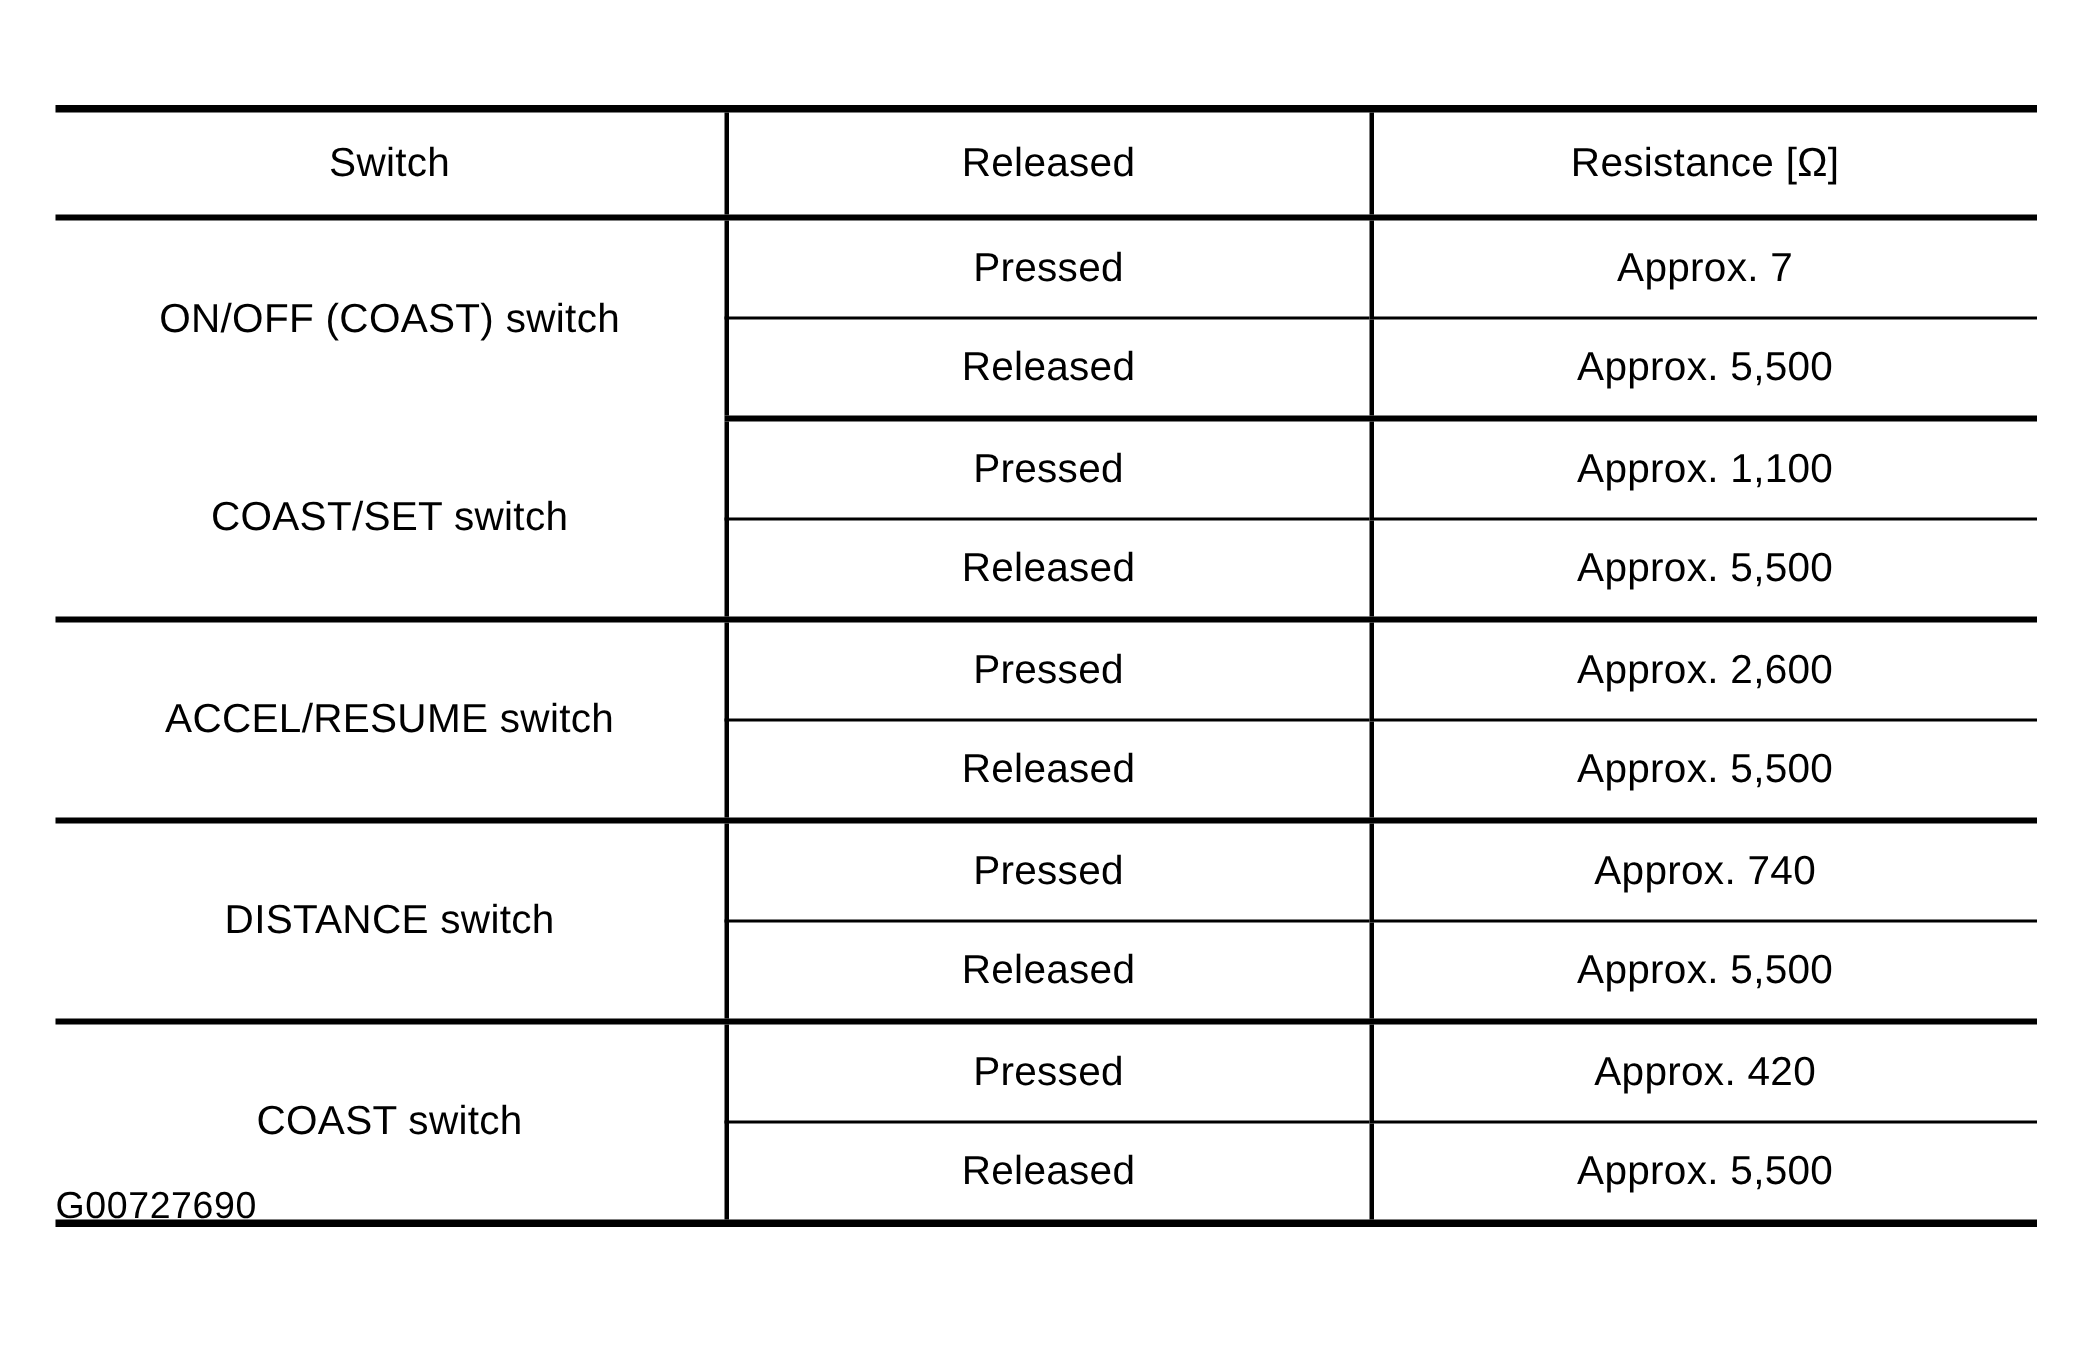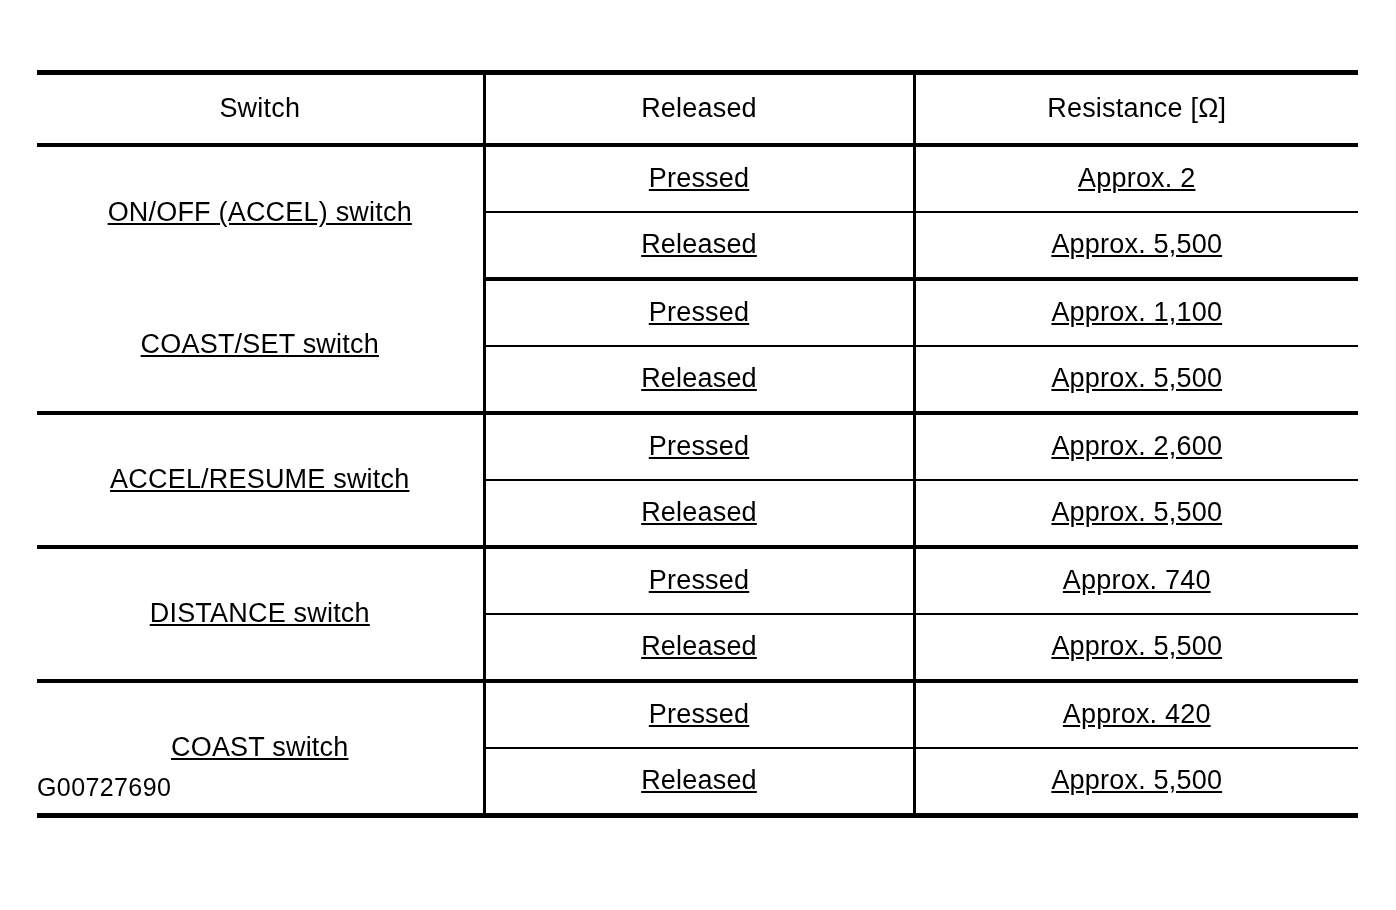--- a/index.html
+++ b/index.html
@@ -55,39 +55,38 @@
   
   .head-cell {
     height: 68px;
     border-top: 5px solid #000;
     border-bottom: 4px solid #000;
   }
 
   
   .cell {
     height: 64px;
-    text-decoration: underline;
   }
   
   .rule-thin { border-bottom: 2px solid #000; }
   
   .rule-group { border-bottom: 4px solid #000; }
   
   .rule-bottom { border-bottom: 5px solid #000; }
 
   .switch-cell {
     text-align: left;
     padding-left: 27px;
   }
 
   
   .caption {
     position: absolute;
     left: 37px;
-    top: 773px;
+    top: 790px;
     font-size: 25px;
     letter-spacing: 0.4px;
     color: #000;
     white-space: nowrap;
   }
 </style>
 </head>
 <body>
 
 <div class="page">
@@ -103,23 +102,23 @@
       <tr>
         <th class="head-cell v-right">Switch</th>
         <th class="head-cell v-right">Released</th>
         <th class="head-cell">Resistance [Ω]</th>
       </tr>
     </thead>
 
     <tbody>
 
       <tr>
-        <td class="cell v-right switch-cell" rowspan="2">ON/OFF (ACCEL) switch</td>
+        <td class="cell v-right switch-cell" rowspan="2">ON/OFF (COAST) switch</td>
         <td class="cell v-right rule-thin">Pressed</td>
-        <td class="cell rule-thin">Approx. 2</td>
+        <td class="cell rule-thin">Approx. 7</td>
       </tr>
       <tr>
         <td class="cell v-right rule-group">Released</td>
         <td class="cell rule-group">Approx. 5,500</td>
       </tr>
 
       <tr>
         <td class="cell v-right switch-cell rule-group" rowspan="2">COAST/SET switch</td>
         <td class="cell v-right rule-thin">Pressed</td>
         <td class="cell rule-thin">Approx. 1,100</td>

